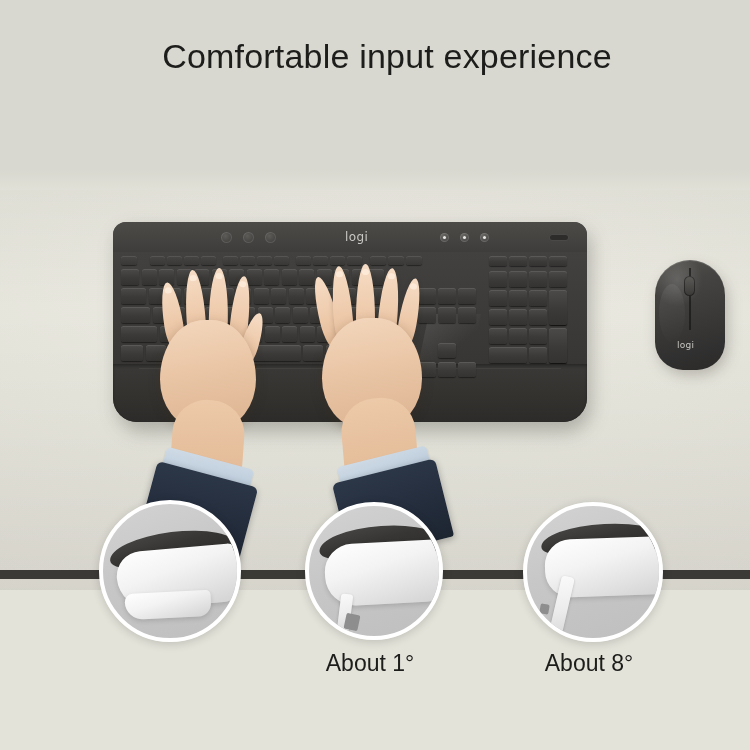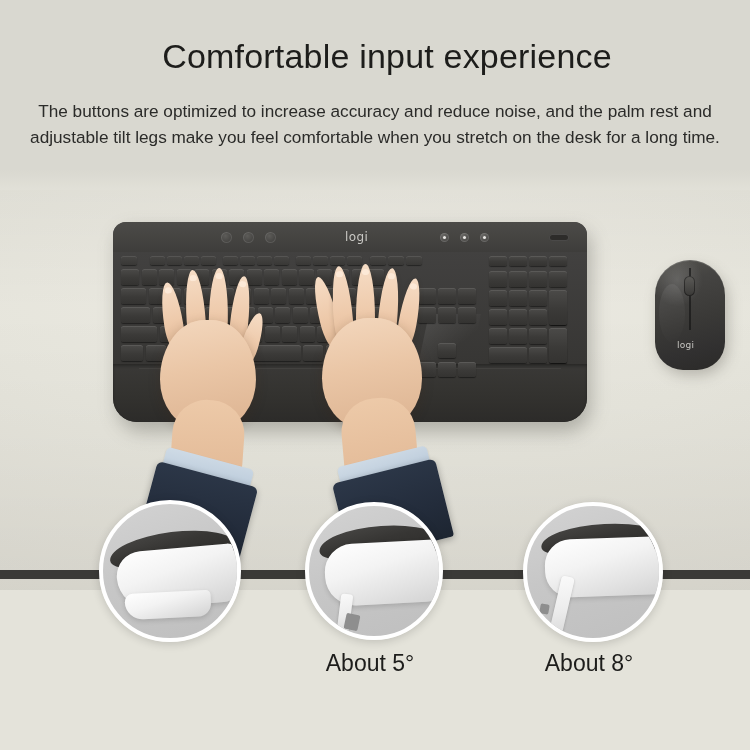--- a/index.html
+++ b/index.html
@@ -216,21 +216,20 @@
     font-size:23px;color:#1d1d1b;font-weight:400;
   }
 </style>
 </head>
 <body>
 
 <div id="page">
 
   <div id="banner">
     <div id="headline">Comfortable input experience</div>
-    <div id="subcopy">The buttons are optimized to increase accuracy and reduce noise, and the palm rest and adjustable tilt legs make you feel comfortable when you stretch on the desk for a long time.</div>
   </div>
 
   <div id="photo">
     <div class="desk-shade"></div>
 
     <div id="keyboard">
       <div class="kb-shadow"></div>
       <div class="kb-body">
 
         <div class="kb-top-bezel"></div>
@@ -429,21 +428,21 @@
     <div class="kb-side-white" style="left:14px;top:44px;width:122px;height:58px;border-radius:26px 10px 18px 34px;transform:rotate(-5deg)"></div>
     <div class="kb-side-white" style="left:22px;top:88px;width:86px;height:26px;border-radius:10px 6px 16px 22px;transform:rotate(-3deg)"></div>
   </div>
 
   <div class="inset" style="left:305px;top:502px;width:130px;height:130px">
     <div class="kb-side-dark" style="left:10px;top:20px;width:126px;height:30px;transform:rotate(-4deg)"></div>
     <div class="kb-side-white" style="left:16px;top:36px;width:120px;height:62px;border-radius:28px 10px 20px 30px;transform:rotate(-3deg)"></div>
     <div class="leg" style="left:30px;top:88px;width:12px;height:38px;border-radius:3px;transform:rotate(7deg)"></div>
     <div class="leg-foot" style="left:36px;top:108px;width:14px;height:16px;transform:rotate(12deg)"></div>
   </div>
-  <div class="caption" style="left:243px;top:650px;width:254px">About 5°</div>
+  <div class="caption" style="left:243px;top:650px;width:254px">About 1°</div>
 
   <div class="inset" style="left:523px;top:502px;width:132px;height:132px">
     <div class="kb-side-dark" style="left:14px;top:18px;width:128px;height:28px;transform:rotate(-3deg)"></div>
     <div class="kb-side-white" style="left:18px;top:32px;width:124px;height:58px;border-radius:26px 8px 14px 26px;transform:rotate(-2deg)"></div>
     <div class="leg" style="left:28px;top:70px;width:13px;height:62px;border-radius:4px;transform:rotate(13deg)"></div>
     <div class="leg-foot" style="left:13px;top:98px;width:9px;height:10px;transform:rotate(10deg)"></div>
   </div>
   <div class="caption" style="left:462px;top:650px;width:254px">About 8°</div>
 
 </div>

